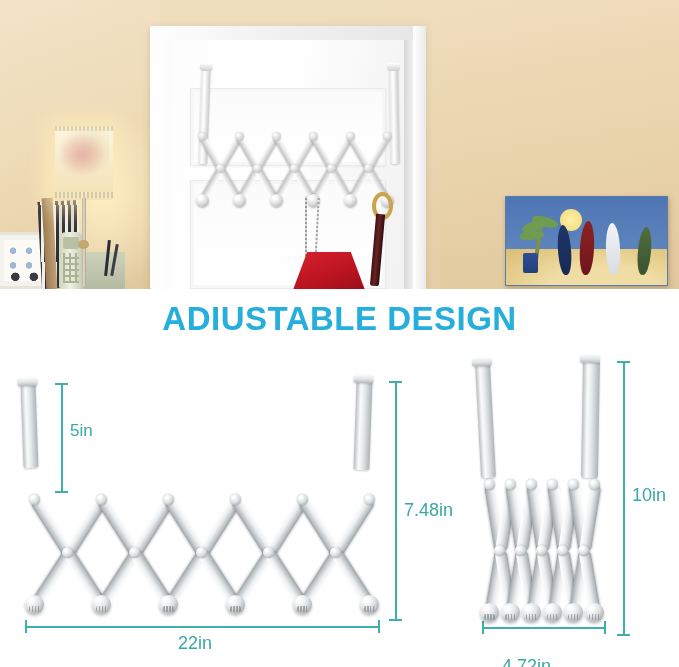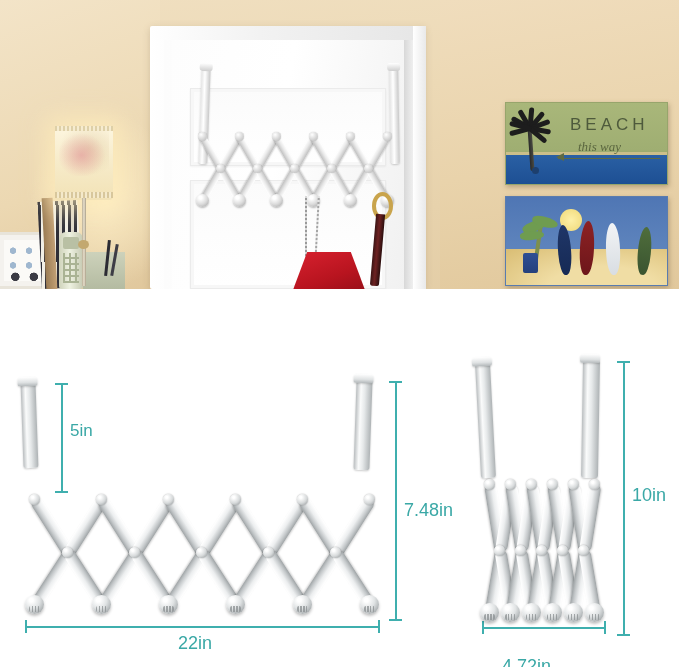--- a/index.html
+++ b/index.html
@@ -370,57 +370,37 @@
         <div class="lat-node" style="left: 131px; top: 35.5px;"></div>
         <div class="lat-node" style="left: 168px; top: 35.5px;"></div>
       </div>
 
     <div class="chain"></div>
     <div class="chain2"></div>
     <div class="bag-red"></div>
     <div class="strap-ring"></div>
     <div class="strap-dark"></div>
 
-    <div class="art1">
-      <div class="art1-sea"></div>
-      <div class="art1-sand"></div>
-      <div class="palm-trunk"></div>
-      <div class="palm-top" id="palm-fronds">
-          <div class="palm-leaf" style="transform: rotate(-150deg);"></div>
-          <div class="palm-leaf" style="transform: rotate(-120deg);"></div>
-          <div class="palm-leaf" style="transform: rotate(-85deg);"></div>
-          <div class="palm-leaf" style="transform: rotate(-50deg);"></div>
-          <div class="palm-leaf" style="transform: rotate(-20deg);"></div>
-          <div class="palm-leaf" style="transform: rotate(10deg);"></div>
-          <div class="palm-leaf" style="transform: rotate(40deg);"></div>
-          <div class="palm-leaf" style="transform: rotate(165deg);"></div>
-          <div class="palm-leaf" style="transform: rotate(195deg);"></div>
-        </div>
-      <div class="palm-coconut"></div>
-      <div class="beach-word">BEACH</div>
-      <div class="thisway">this way</div>
-      <div class="arrow-line"></div>
-      <div class="arrow-head"></div>
-    </div>
 
     <div class="art2">
       <div class="a2-sand"></div>
       <div class="a2-sun"></div>
       <div class="a2-palmt"></div>
       <div class="a2-palml" style="left:16px;  top:24px; width:26px; height:10px; transform:rotate(-22deg);"></div>
       <div class="a2-palml" style="left:26px;  top:20px; width:26px; height:10px; transform:rotate(12deg);"></div>
       <div class="a2-palml" style="left:14px;  top:34px; width:24px; height:9px;  transform:rotate(-6deg);"></div>
       <div class="a2-chair"></div>
       <div class="sb" style="left:52px;  width:13px; height:50px; background:linear-gradient(180deg,#1f3668,#162a55); transform:rotate(-4deg);"></div>
       <div class="sb" style="left:74px;  width:14px; height:54px; background:linear-gradient(180deg,#8d2224,#6d161a); transform:rotate(3deg);"></div>
       <div class="sb" style="left:100px; width:14px; height:52px; background:linear-gradient(180deg,#f2f4f6,#d8dde2); transform:rotate(-2deg);"></div>
       <div class="sb" style="left:132px; width:13px; height:48px; background:linear-gradient(180deg,#4f6e3c,#3a5430); transform:rotate(5deg);"></div>
     </div>
   </div>
 
+  <div class="title">ADIUSTABLE DESIGN</div>
 
   <div class="diagram d-left" id="diagram-expanded">
 
     <div class="hanger" style="left:22px; top:28px; width:15px; height:85px; transform:rotate(-2deg);">
       <div class="hanger-lip"></div>
     </div>
     <div class="hanger" style="left:355px; top:25px; width:16px; height:90px; transform:rotate(2deg);">
       <div class="hanger-lip"></div>
     </div>
 

